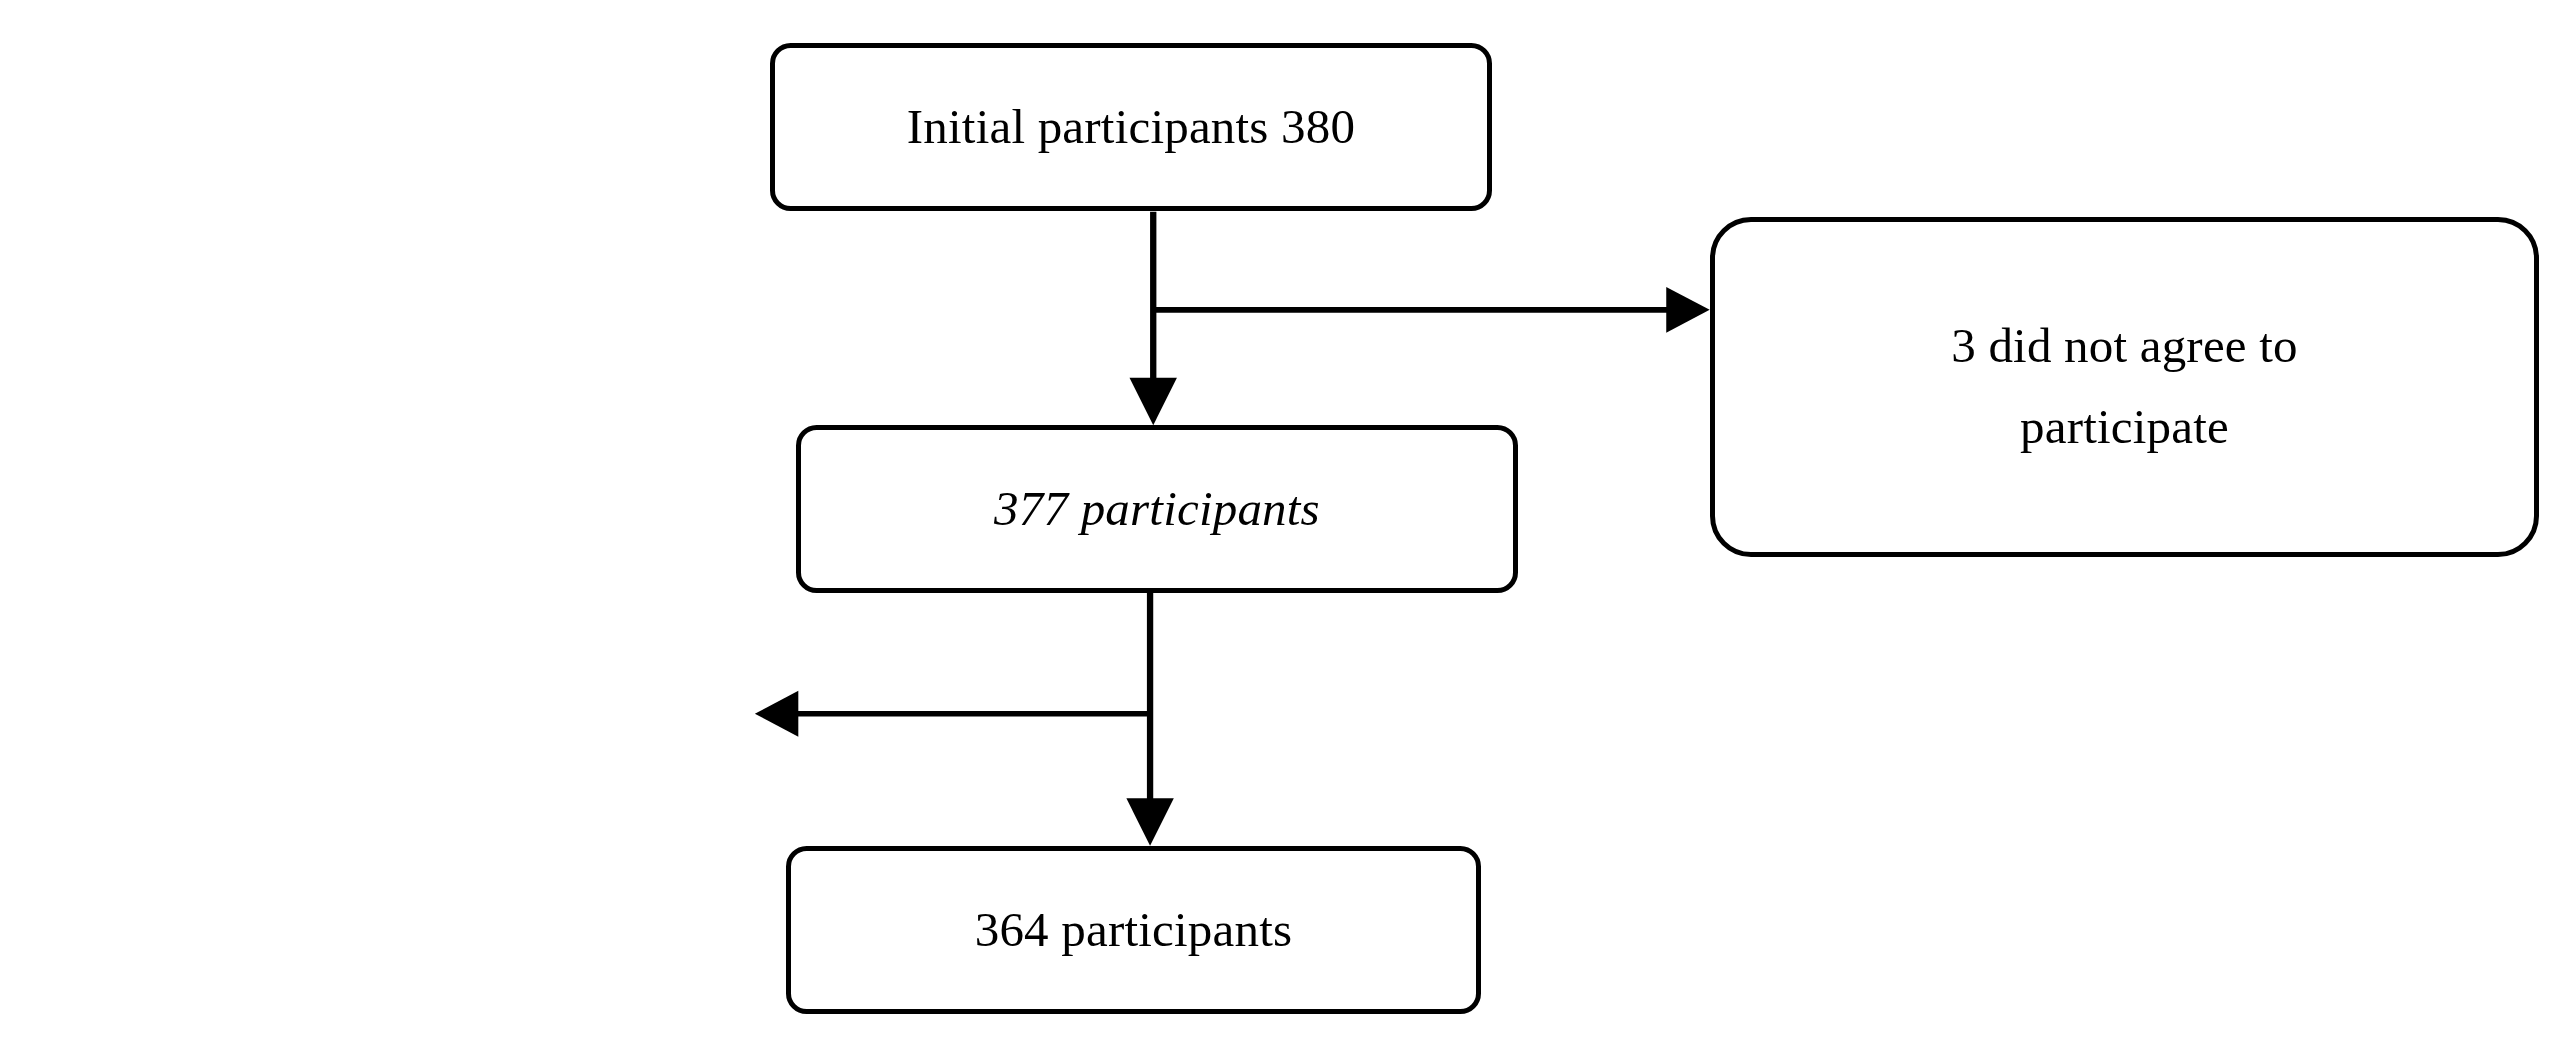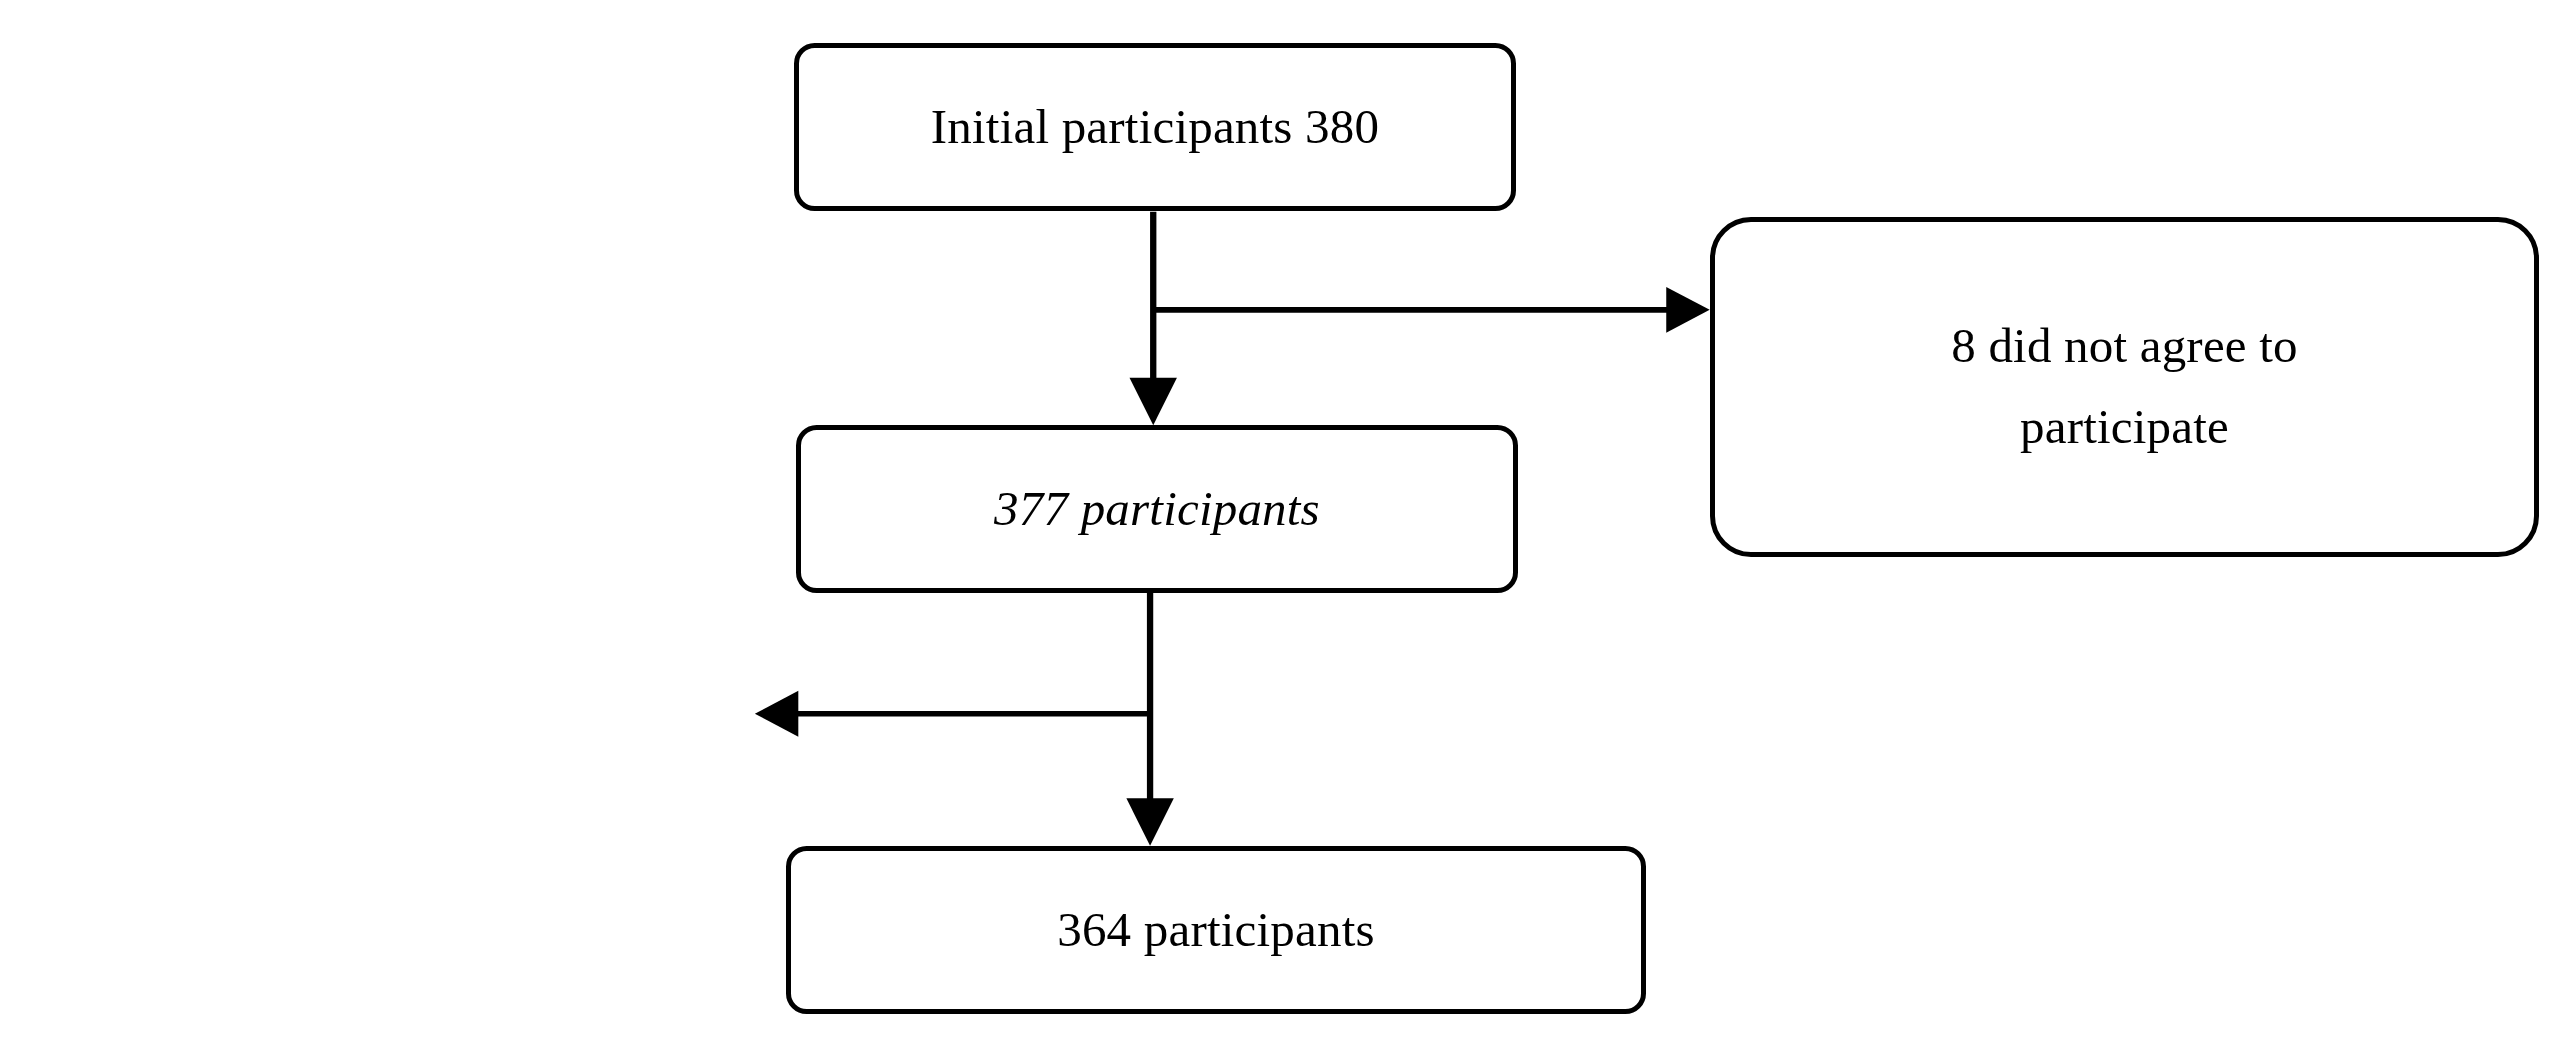--- a/index.html
+++ b/index.html
@@ -32,21 +32,21 @@
   }
   .node .node-label {
     display: block;
     width: 100%;
     padding: 0 14.2px;
     line-height: 1.85;
     letter-spacing: 0.2px;
   }
   
   #node-initial {
-    left: 794px;
+    left: 770px;
     top: 43px;
     width: 722px;
     height: 168px;
     border-radius: 20.6px;
   }
   #node-initial .node-label { font-size: 49px; }
 
   #node-excluded-consent {
     left: 1710px;
     top: 217px;
@@ -70,21 +70,21 @@
     top: 583px;
     width: 722px;
     height: 294px;
     border-radius: 32px;
   }
   #node-excluded-eligibility .node-label { font-size: 32px; line-height: 2.1; }
 
   #node-364 {
     left: 786px;
     top: 846px;
-    width: 860px;
+    width: 695px;
     height: 168px;
     border-radius: 20.6px;
   }
   #node-364 .node-label { font-size: 49px; }
 
   
   #connectors {
     position: absolute;
     left: 0;
     top: 0;
@@ -117,21 +117,21 @@
     <line class="conn-line" x1="1455" y1="903" x2="986" y2="903" stroke-width="7"></line>
     <polygon class="conn-head" points="955,903 1010,874 1010,932"></polygon>
   </svg>
 
   <div class="node" id="node-initial">
     <span class="node-label">Initial participants 380</span>
   </div>
 
   <div class="node" id="node-excluded-consent">
     <span class="node-label">
-      <span>8 did not agree to</span><br>
+      <span>3 did not agree to</span><br>
       <span>participate</span>
     </span>
   </div>
 
   <div class="node" id="node-377">
     <span class="node-label">377 participants</span>
   </div>
 
 
   <div class="node" id="node-364">

